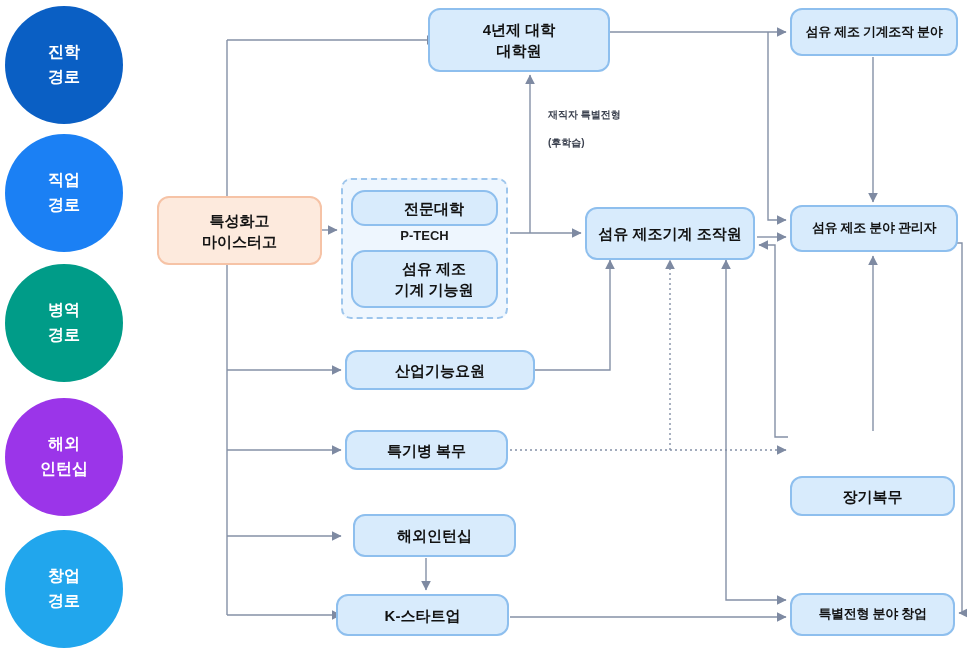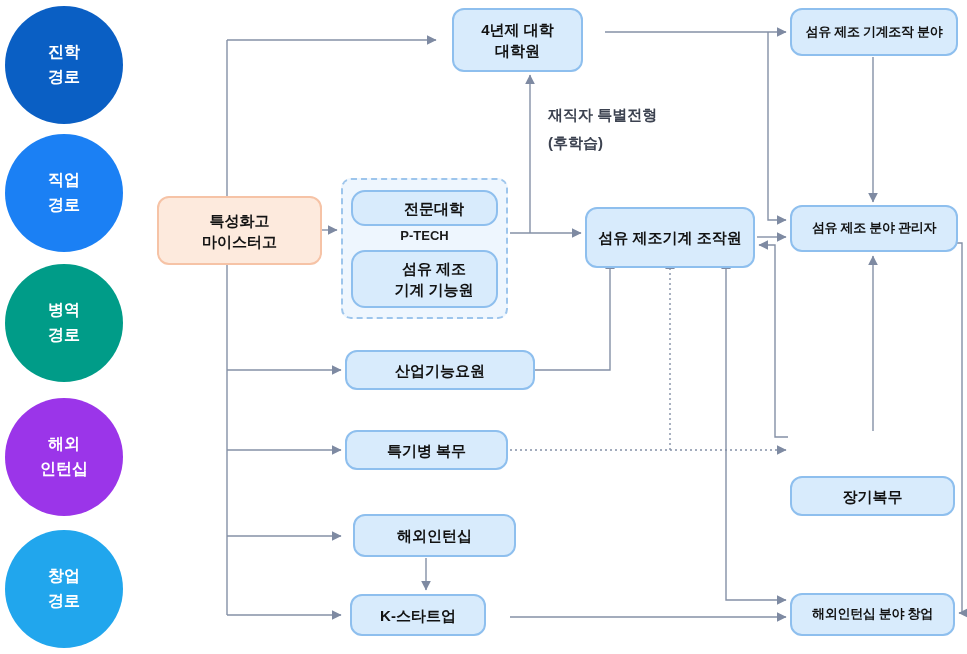--- a/index.html
+++ b/index.html
@@ -17,21 +17,21 @@
   .node.peach{background:#fdeadd;border-color:#f6c3a6;}
   .node.tight{font-size:13px;letter-spacing:-0.3px;}
   .container-dashed{position:absolute;z-index:2;background:#eef6fe;border:2px dashed #9dc5ec;
         border-radius:10px;box-sizing:border-box;}
   .container-dashed .inner{position:absolute;left:8px;width:147px;background:#d8ebfc;
         border:2px solid #8ebfee;border-radius:14px;display:flex;flex-direction:column;
         align-items:center;justify-content:center;font-size:15px;font-weight:600;color:#121212;
         line-height:1.4;text-align:center;box-sizing:border-box;white-space:nowrap;padding-left:19px;}
   .ptech-label{position:absolute;left:0;right:0;text-align:center;font-size:13px;font-weight:700;
         color:#1b1b1b;z-index:2;}
-  .note{position:absolute;z-index:2;font-size:15px;font-weight:600;color:#3c4250;
+  .note{position:absolute;z-index:2;font-size:10px;font-weight:600;color:#3c4250;
         line-height:28px;white-space:nowrap;}
 </style>
 </head>
 <body>
 
 <div class="stage">
 
   <svg class="edges" width="967" height="654" viewBox="0 0 967 654">
     <defs>
       <marker id="arr" viewBox="0 0 8 8" refX="7.5" refY="4" markerWidth="7" markerHeight="7" orient="auto-start-reverse">
@@ -83,21 +83,21 @@
   <div class="circle" style="left: 5px; top: 530px; background: rgb(33, 166, 237);">
     <span>창업</span>
     <span>경로</span>
   </div>
 
   <div class="node peach" style="left:157px;top:196px;width:165px;height:69px;">
     <span>특성화고</span>
     <span>마이스터고</span>
   </div>
 
-  <div class="node" style="left:452px;top:8px;width:131px;height:64px;">
+  <div class="node" style="left:428px;top:8px;width:182px;height:64px;">
     <span>4년제 대학</span>
     <span>대학원</span>
   </div>
 
   <div class="note" style="left:548px;top:101px;">
     <span style="display:block;">재직자 특별전형</span>
     <span style="display:block;">(후학습)</span>
   </div>
 
   <div class="container-dashed" style="left:341px;top:178px;width:167px;height:141px;">
@@ -106,21 +106,21 @@
     </div>
     <div class="ptech-label" style="top:48px;">
       <span>P-TECH</span>
     </div>
     <div class="inner" style="top:70px;height:58px;">
       <span>섬유 제조</span>
       <span>기계 기능원</span>
     </div>
   </div>
 
-  <div class="node" style="left:585px;top:207px;width:170px;height:61px;">
+  <div class="node" style="left:585px;top:207px;width:170px;height:53px;">
     <span>섬유 제조기계 조작원</span>
   </div>
 
   <div class="node tight" style="left:790px;top:8px;width:168px;height:48px;">
     <span>섬유 제조 기계조작 분야</span>
   </div>
 
   <div class="node tight" style="left:790px;top:205px;width:168px;height:47px;">
     <span>섬유 제조 분야 관리자</span>
   </div>
@@ -134,21 +134,21 @@
   </div>
 
   <div class="node" style="left:790px;top:432px;width:165px;height:40px;margin-top:44px;">
     <span>장기복무</span>
   </div>
 
   <div class="node" style="left:353px;top:514px;width:163px;height:43px;">
     <span>해외인턴십</span>
   </div>
 
-  <div class="node" style="left:350px;top:594px;width:136px;height:42px;">
+  <div class="node" style="left:336px;top:594px;width:173px;height:42px;">
     <span>K-스타트업</span>
   </div>
 
   <div class="node tight" style="left:790px;top:593px;width:165px;height:43px;">
-    <span>해외인턴십 분야 창업</span>
+    <span>특별전형 분야 창업</span>
   </div>
 
 </div>
 
 </body></html>

